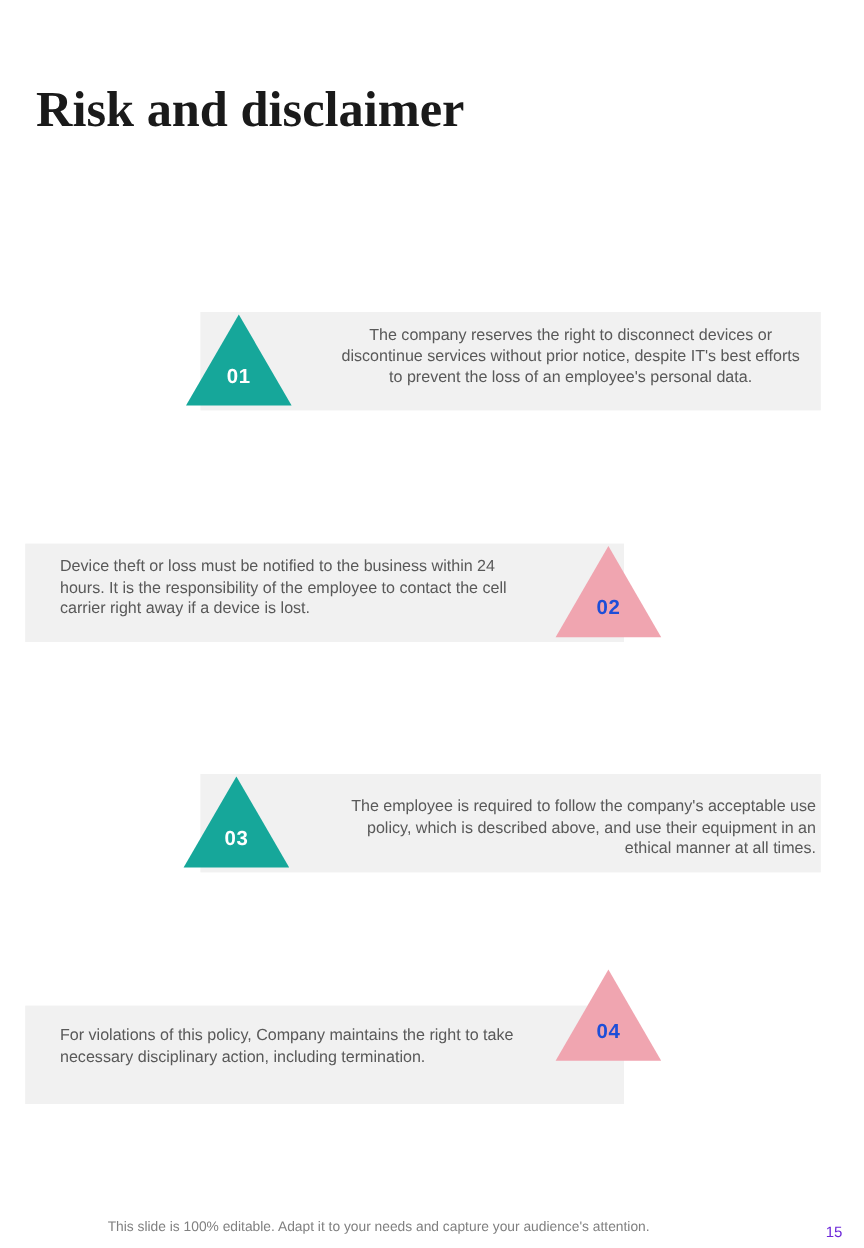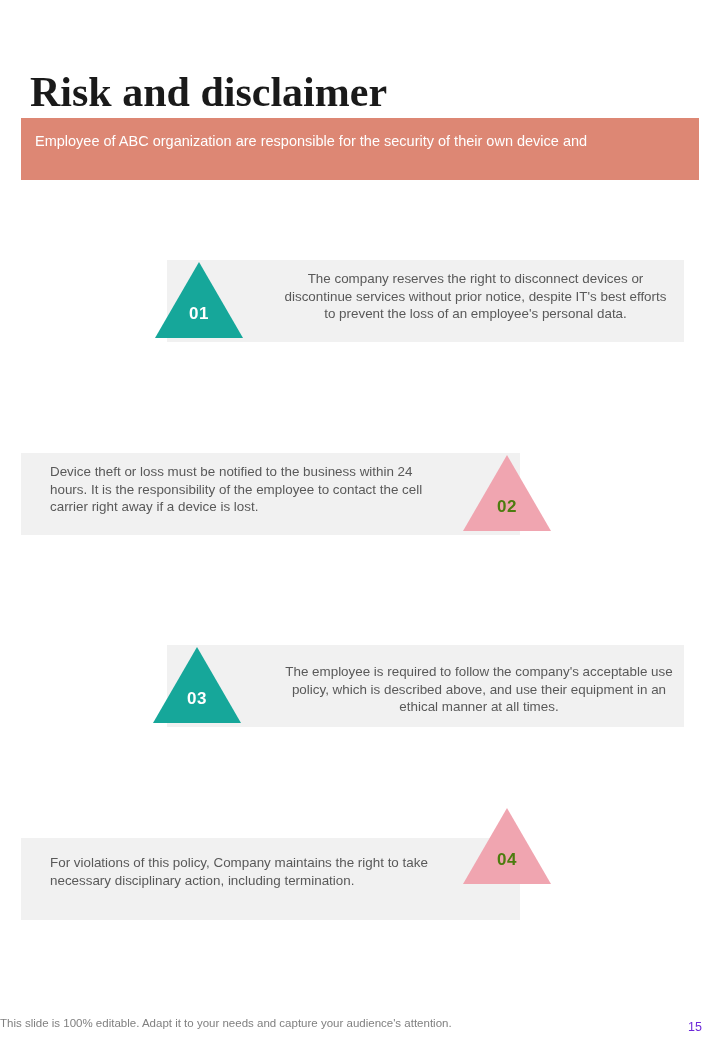--- a/index.html
+++ b/index.html
@@ -93,72 +93,69 @@
     left: 0;
     width: 88px;
     text-align: center;
     bottom: 14px;
     font-size: 17px;
     font-weight: 700;
     font-family: "Liberation Sans", sans-serif;
     letter-spacing: 0.5px;
   }
   .num-light { color: #ffffff; }
-  .num-dark  { color: #4d7c0f; }
+  .num-dark  { color: #1d4ed8; }
 
   
   #row1 .card      { left: 167px; top: 260px;  width: 517px; height: 82px; }
   #row1 .tri-wrap  { left: 155px; top: 262px; }
   #row1 .card-text { left: 278px; top: 270px; width: 395px; text-align: center; }
 
   
   #row2 .card      { left: 21px;  top: 453px;  width: 499px; height: 82px; }
   #row2 .tri-wrap  { left: 463px; top: 455px; }
   #row2 .card-text { left: 50px;  top: 463px;  width: 382px; }
 
   
   #row3 .card      { left: 167px; top: 645px;  width: 517px; height: 82px; }
   #row3 .tri-wrap  { left: 153px; top: 647px; text-decoration: underline; }
-  #row3 .card-text { left: 278px; top: 663px;  width: 402px; text-align: center; }
+  #row3 .card-text { left: 278px; top: 663px;  width: 402px; text-align: right; }
 
   
   #row4 .card      { left: 21px;  top: 838px;  width: 499px; height: 82px; }
   #row4 .tri-wrap  { left: 463px; top: 808px; }
   #row4 .card-text { left: 50px;  top: 854px;  width: 382px; text-align: left; }
 
   
   .footer-note {
     position: absolute;
     left: 0;
     top: 1017px;
     width: 631px;
-    text-align: left;
+    text-align: center;
     color: #808080;
     font-size: 11.5px;
     font-family: "Liberation Sans", sans-serif;
   }
   .page-number {
     position: absolute;
     right: 18px;
     top: 1020px;
     color: #6d28d9;
     font-size: 12.5px;
     font-family: "Liberation Sans", sans-serif;
   }
 </style>
 </head>
 <body>
 
 <div class="slide">
 
   <div class="page-title">Risk and disclaimer</div>
 
-  <div class="banner">
-    <div class="banner-text">Employee of ABC organization are responsible for the security of their own device and</div>
-  </div>
 
   <div class="row" id="row1">
     <div class="card"></div>
     <div class="tri-wrap">
       <div class="tri tri-teal"></div>
       <div class="tri-num num-light">01</div>
     </div>
     <div class="card-text">The company reserves the right to disconnect devices or discontinue services without prior notice, despite IT's best efforts to prevent the loss of an employee's personal data.</div>
   </div>
 

